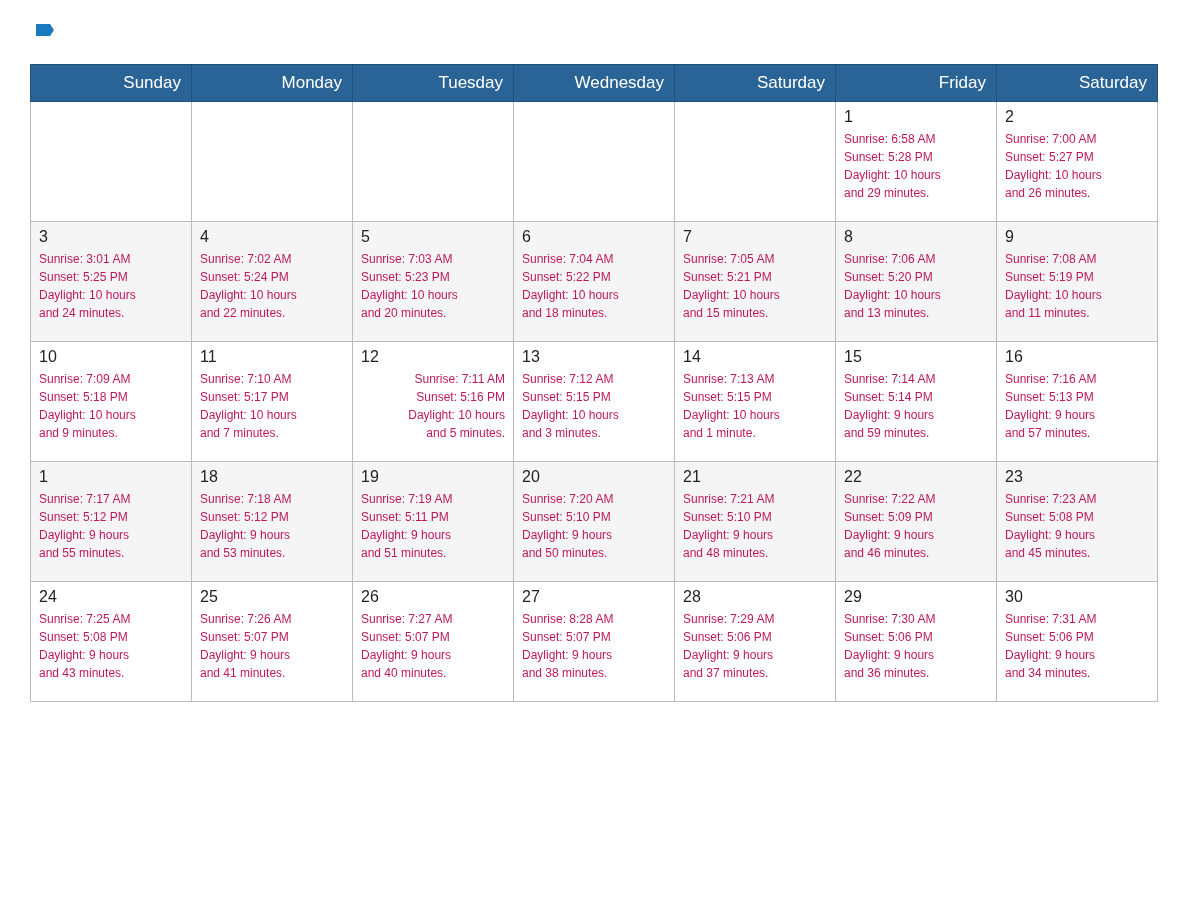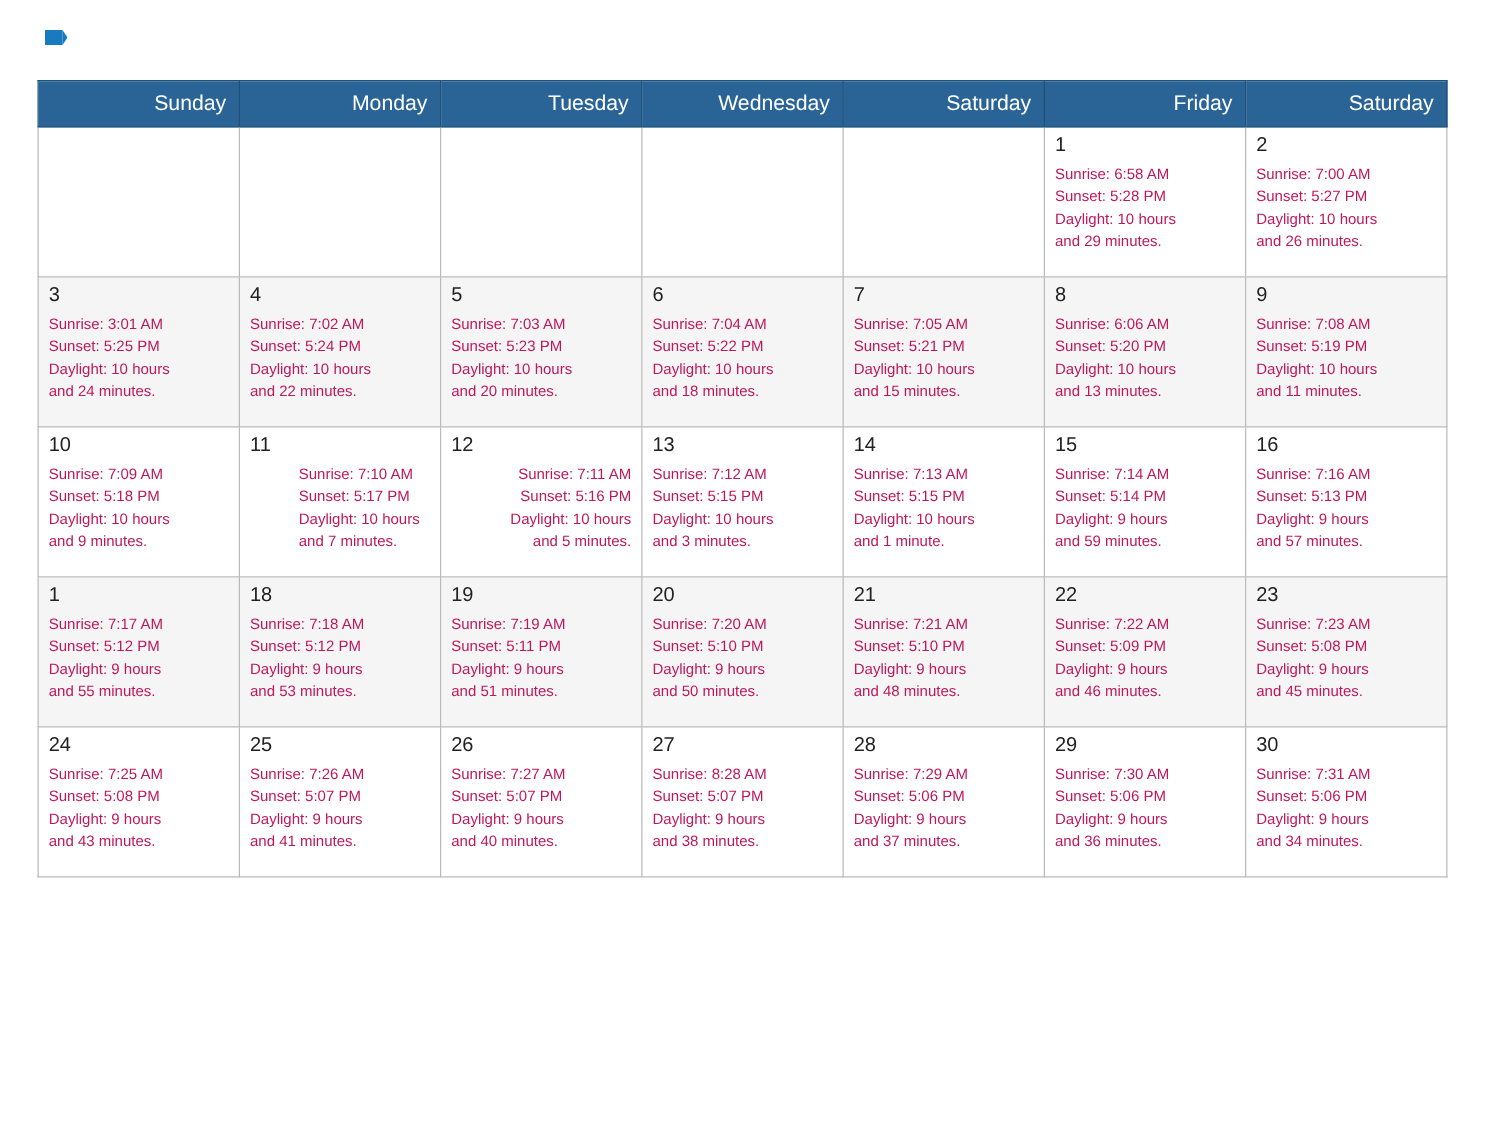--- a/index.html
+++ b/index.html
@@ -180,21 +180,21 @@
         </td>
         <td>
           <span class="day-number">7</span>
           <div class="day-info" style="white-space: pre-line;">Sunrise: 7:05 AM
 Sunset: 5:21 PM
 Daylight: 10 hours
 and 15 minutes.</div>
         </td>
         <td>
           <span class="day-number">8</span>
-          <div class="day-info" style="white-space: pre-line;">Sunrise: 6:06 AM
+          <div class="day-info" style="white-space: pre-line;">Sunrise: 7:06 AM
 Sunset: 5:20 PM
 Daylight: 10 hours
 and 13 minutes.</div>
         </td>
         <td>
           <span class="day-number">9</span>
           <div class="day-info" style="white-space: pre-line;">Sunrise: 7:08 AM
 Sunset: 5:19 PM
 Daylight: 10 hours
 and 11 minutes.</div>
@@ -203,21 +203,21 @@
       <tr>
         <td>
           <span class="day-number">10</span>
           <div class="day-info" style="white-space: pre-line;">Sunrise: 7:09 AM
 Sunset: 5:18 PM
 Daylight: 10 hours
 and 9 minutes.</div>
         </td>
         <td>
           <span class="day-number">11</span>
-          <div class="day-info" style="white-space: pre-line; margin-left: 39px;">Sunrise: 7:10 AM
+          <div class="day-info" style="white-space: pre-line;">Sunrise: 7:10 AM
 Sunset: 5:17 PM
 Daylight: 10 hours
 and 7 minutes.</div>
         </td>
         <td>
           <span class="day-number">12</span>
           <div class="day-info" style="white-space: pre-line; text-align: right;">Sunrise: 7:11 AM
 Sunset: 5:16 PM
 Daylight: 10 hours
 and 5 minutes.</div>

